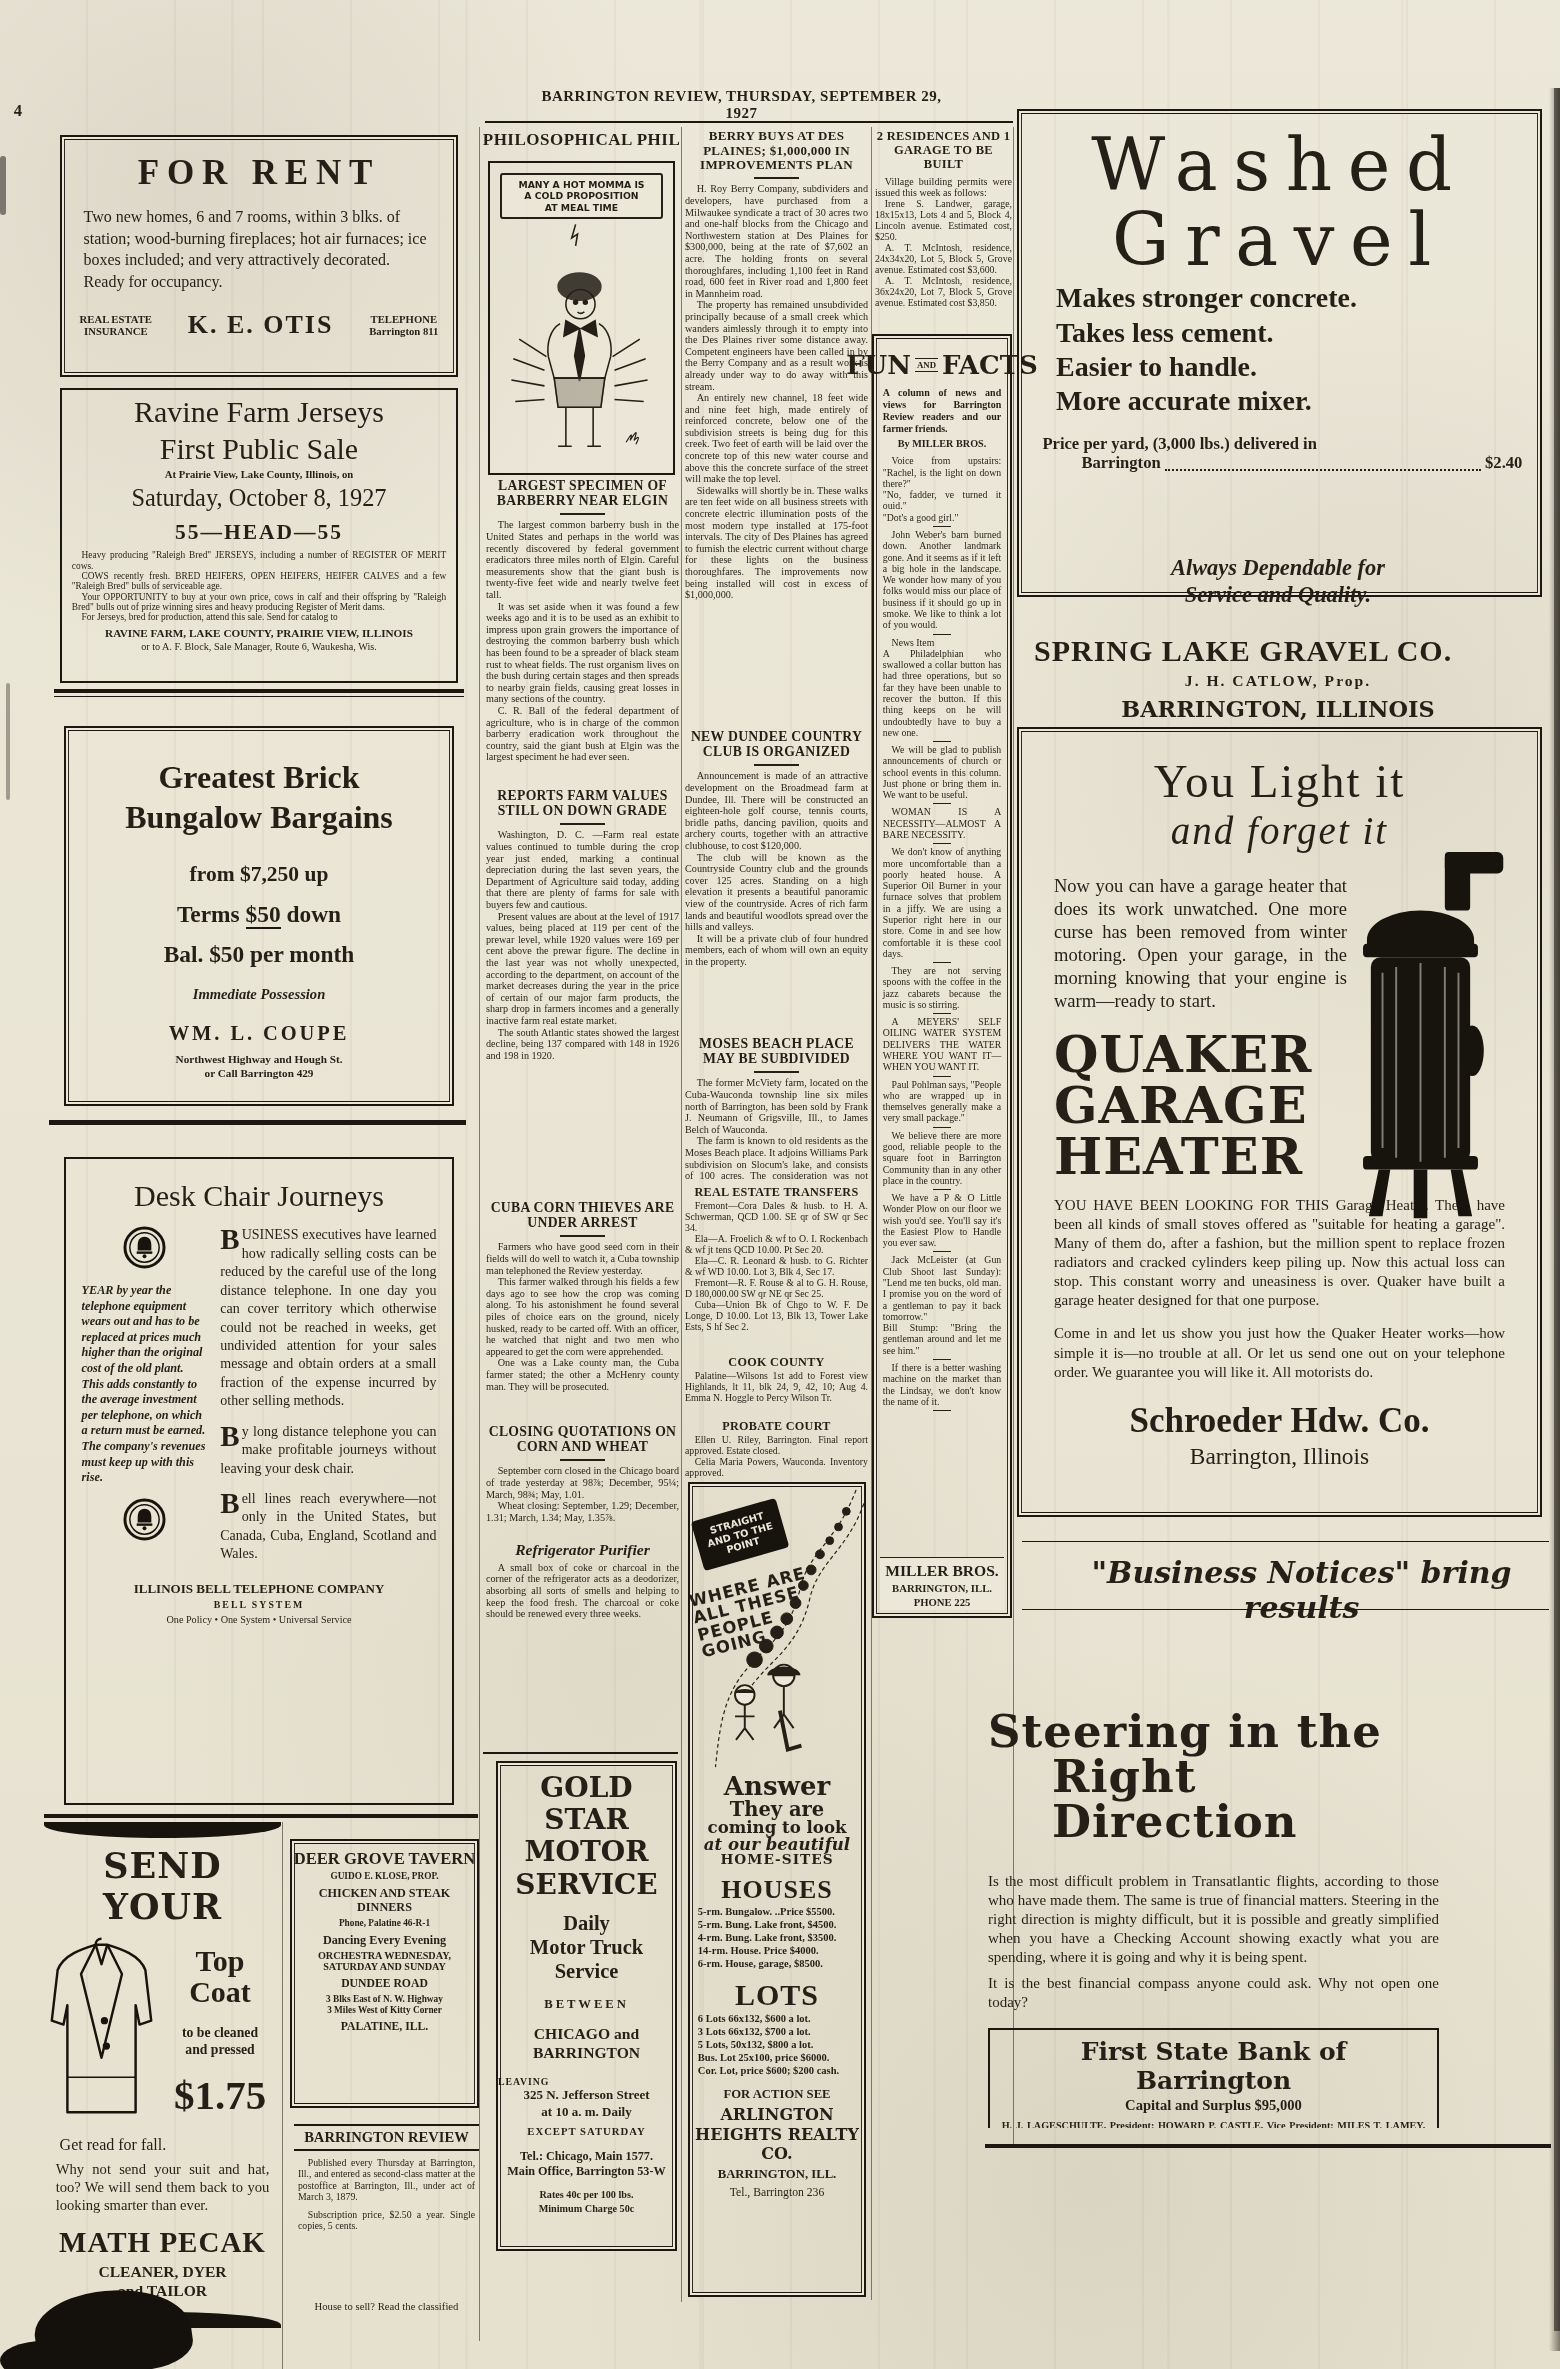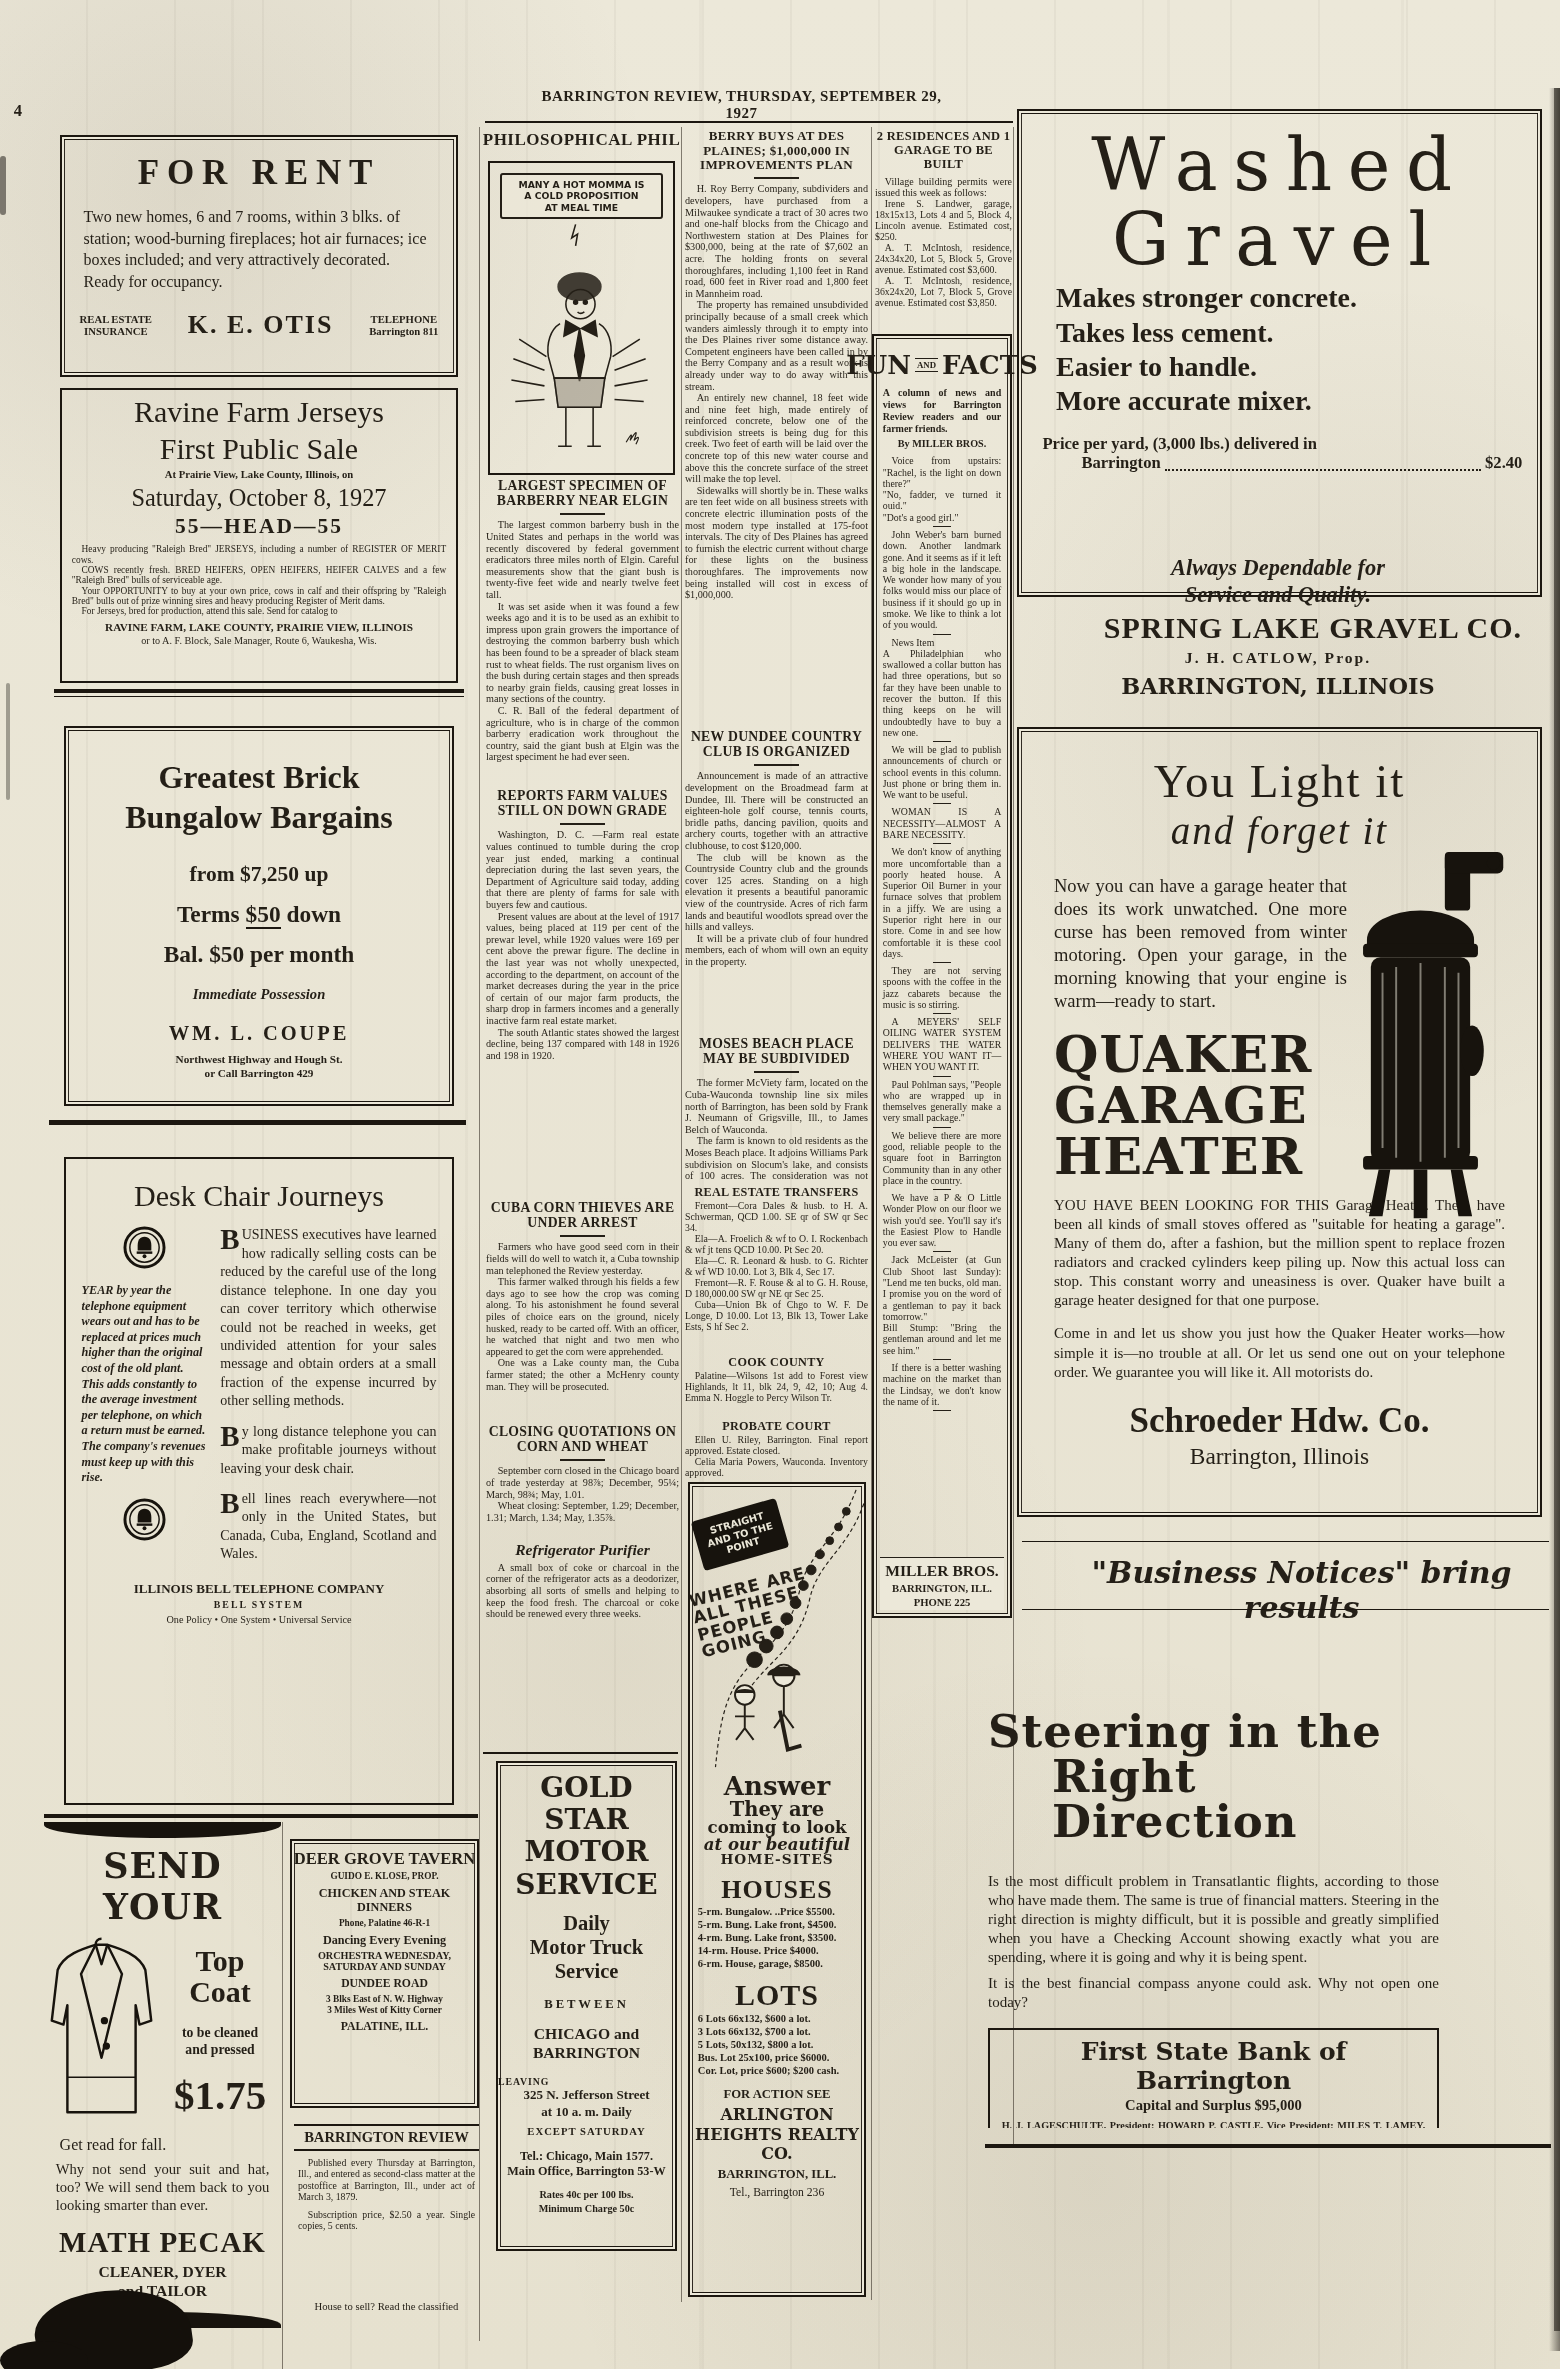--- a/index.html
+++ b/index.html
@@ -27,21 +27,21 @@
   .art .rule-u{width:45px;border-top:2px solid #241f17;margin:3.9px auto 4.9px auto;}
   
   .forrent-title{font-size:35px;font-weight:bold;letter-spacing:7.8px;text-align:center;margin-top:15.6px;}
   .forrent-body{font-size:16px;line-height:1.35;margin:13.7px 21.5px 0 21.5px;}
   .forrent-row{display:flex;align-items:center;justify-content:space-between;margin:17.6px 17.6px 0 17.6px;}
   .tiny2{font-size:10.7px;font-weight:bold;line-height:1.15;text-align:center;}
   .otis{font-size:26px;font-weight:bold;letter-spacing:2px;}
   .rav-l1{font-size:30px;text-align:center;line-height:1.05;margin-top:5.9px;}
   .rav-l3{font-size:10.7px;font-weight:bold;text-align:center;margin-top:2.9px;}
   .rav-l4{font-size:24.4px;text-align:center;margin-top:3.9px;}
-  .rav-l5{font-size:21.5px;font-weight:bold;text-align:center;margin-top:2px;letter-spacing:2px;}
+  .rav-l5{font-size:21.5px;font-weight:bold;text-align:center;margin-top:8px;letter-spacing:2px;}
   .rav-paras{margin:5.9px 9.8px 0 9.8px;}
   .rav-paras p{font-size:9.4px;line-height:10.3px;text-indent:9.8px;text-align:justify;}
   .rav-a1{font-size:11.2px;font-weight:bold;text-align:center;margin-top:4.9px;}
   .rav-a2{font-size:10.2px;text-align:center;margin-top:2px;}
   .bung-t{font-size:32px;font-weight:bold;text-align:center;line-height:1.25;margin-top:29px;}
   .bung-m1{font-size:21.5px;font-weight:bold;text-align:center;margin-top:25px;}
   .bung-m2{font-size:23.4px;font-weight:bold;text-align:center;margin-top:13.7px;}
   .bung-m2 .u{border-bottom:2.9px solid #1c1710;}
   .bung-it{font-size:14.6px;font-style:italic;font-weight:bold;text-align:center;margin-top:17.6px;}
   .bung-n{font-size:20.5px;font-weight:bold;letter-spacing:2.9px;text-align:center;margin-top:19.5px;}
@@ -114,21 +114,21 @@
   .ff-items p::after{content:"";display:block;width:17.6px;border-top:1px solid #241f17;margin:2.9px auto 1px auto;}
   .ff-foot{position:absolute;left:5.9px;right:5.9px;bottom:5.9px;background:#ece8d9;border-top:1px solid #241f17;text-align:center;padding:3.9px 0 2px 0;}
   .fff1{font-size:15.6px;font-weight:bold;}
   .fff2{font-size:10.7px;font-weight:bold;margin-top:2px;}
   
   .wg-t{font-size:72px;line-height:1.02;text-align:center;letter-spacing:15.6px;margin-top:17.6px;font-family:"DejaVu Serif",serif;}
   .wg-b{font-size:28px;font-weight:bold;margin:3.9px 0 0 37px;line-height:1.22;}
   .wg-price{display:flex;align-items:flex-end;font-size:16.6px;font-weight:bold;margin:15.6px 17.6px 0 23.4px;line-height:1.2;}
   .wg-price .lead{flex:1;border-bottom:2px dotted #241f17;margin:0 3.9px 2.9px 3.9px;}
   .wg-tag{font-size:22.4px;font-weight:bold;font-style:italic;text-align:center;line-height:1.2;margin-top:13.7px;}
-  .wg-co{font-size:30px;font-weight:bold;text-align:right;margin-top:3px;letter-spacing:1px;}
+  .wg-co{font-size:30px;font-weight:bold;text-align:left;margin-top:26px;letter-spacing:1px;}
   .wg-prop{font-size:15.6px;font-weight:bold;text-align:center;letter-spacing:2px;margin-top:3.9px;}
   .wg-city{font-size:22.4px;font-weight:bold;text-align:center;margin-top:5.9px;font-family:"DejaVu Serif",serif;}
   .qk-h1{font-size:47px;text-align:center;margin-top:25px;letter-spacing:2px;}
   .qk-h2{font-size:39px;font-style:italic;text-align:center;letter-spacing:2px;}
   .qk-intro{width:293px;margin:21.5px 0 0 35px;font-size:18.5px;line-height:1.25;text-align:justify;}
   .qk-brand{margin:15.6px 0 0 35px;font-size:51px;font-weight:bold;line-height:1.0;font-family:"DejaVu Serif",serif;letter-spacing:1px;}
   .qk-p{font-size:15px;line-height:1.28;text-align:justify;margin:13.7px 35px 0 35px;}
   .qk-dealer{font-size:35px;font-weight:bold;text-align:center;margin-top:19.5px;}
   .qk-city{font-size:23.4px;text-align:center;margin-top:2px;}
   .bn{font-size:30px;font-weight:bold;font-style:italic;text-align:center;font-family:"DejaVu Serif",serif;}

